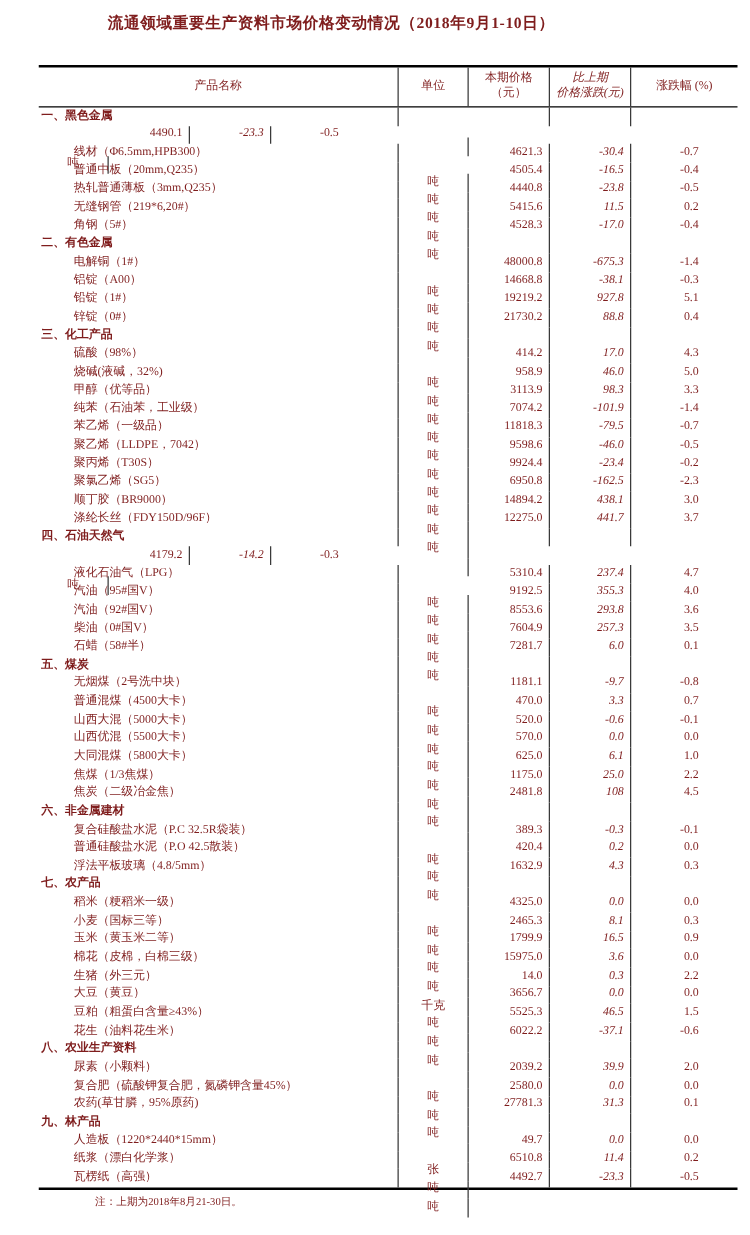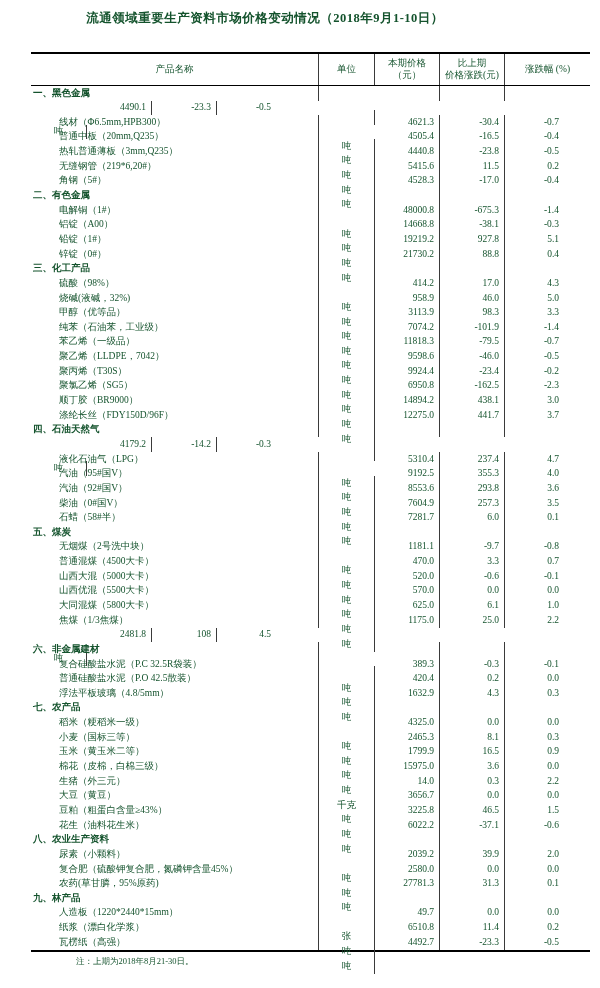--- a/index.html
+++ b/index.html
@@ -1,21 +1,21 @@
 <!DOCTYPE html>
 <html><head>
 <meta charset="utf-8">
 <style>
   html,body{margin:0;padding:0;background:#fff;}
   .page{
     position:relative;
     width:600px;height:988px;
     background:#ffffff;
     font-family:"Liberation Serif","DejaVu Serif",serif;
-    color:#14532d;
+    color:#7f1d1d;
     overflow:hidden;
   }
   .title{
     position:absolute;
     top:10px;left:0;
     width:530px;
     text-align:center;
     font-size:12.5px;
     font-weight:bold;
     letter-spacing:0.5px;
@@ -45,21 +45,21 @@
     display:flex;
     align-items:center;
     font-size:9.5px;
     line-height:1;
     overflow:hidden;
     white-space:nowrap;
   }
   .c1{width:288px;}
   .c2{width:56px;justify-content:center;margin-top:24px;}
   .c3{width:65px;justify-content:flex-end;padding-right:5px;}
-  .c4{width:65px;justify-content:flex-end;padding-right:5px;}
+  .c4{width:65px;justify-content:flex-end;padding-right:5px;font-style:italic;}
   .c5{width:85px;border-right:none;justify-content:flex-end;padding-right:31px;}
   .th{
     justify-content:center;
     text-align:center;
     white-space:pre-line;
     line-height:1.25;
     font-size:9.5px;
     padding:0;
   }
   .section .c1{
@@ -343,20 +343,21 @@
           <div class="c c5">1.0</div>
         </div>
         <div class="row item">
           <div class="c c1">焦煤（1/3焦煤）</div>
           <div class="c c2">吨</div>
           <div class="c c3">1175.0</div>
           <div class="c c4">25.0</div>
           <div class="c c5">2.2</div>
         </div>
         <div class="row item">
+          <div class="c c1">焦炭（二级冶金焦）</div>
           <div class="c c2">吨</div>
           <div class="c c3">2481.8</div>
           <div class="c c4">108</div>
           <div class="c c5">4.5</div>
         </div>
         <div class="row section">
           <div class="c c1">六、非金属建材</div>
           <div class="c c2"></div>
           <div class="c c3"></div>
           <div class="c c4"></div>
@@ -428,21 +429,21 @@
         <div class="row item">
           <div class="c c1">大豆（黄豆）</div>
           <div class="c c2">吨</div>
           <div class="c c3">3656.7</div>
           <div class="c c4">0.0</div>
           <div class="c c5">0.0</div>
         </div>
         <div class="row item">
           <div class="c c1">豆粕（粗蛋白含量≥43%）</div>
           <div class="c c2">吨</div>
-          <div class="c c3">3225.8</div>
+          <div class="c c3">5525.3</div>
           <div class="c c4">46.5</div>
           <div class="c c5">1.5</div>
         </div>
         <div class="row item">
           <div class="c c1">花生（油料花生米）</div>
           <div class="c c2">吨</div>
           <div class="c c3">6022.2</div>
           <div class="c c4">-37.1</div>
           <div class="c c5">-0.6</div>
         </div>

